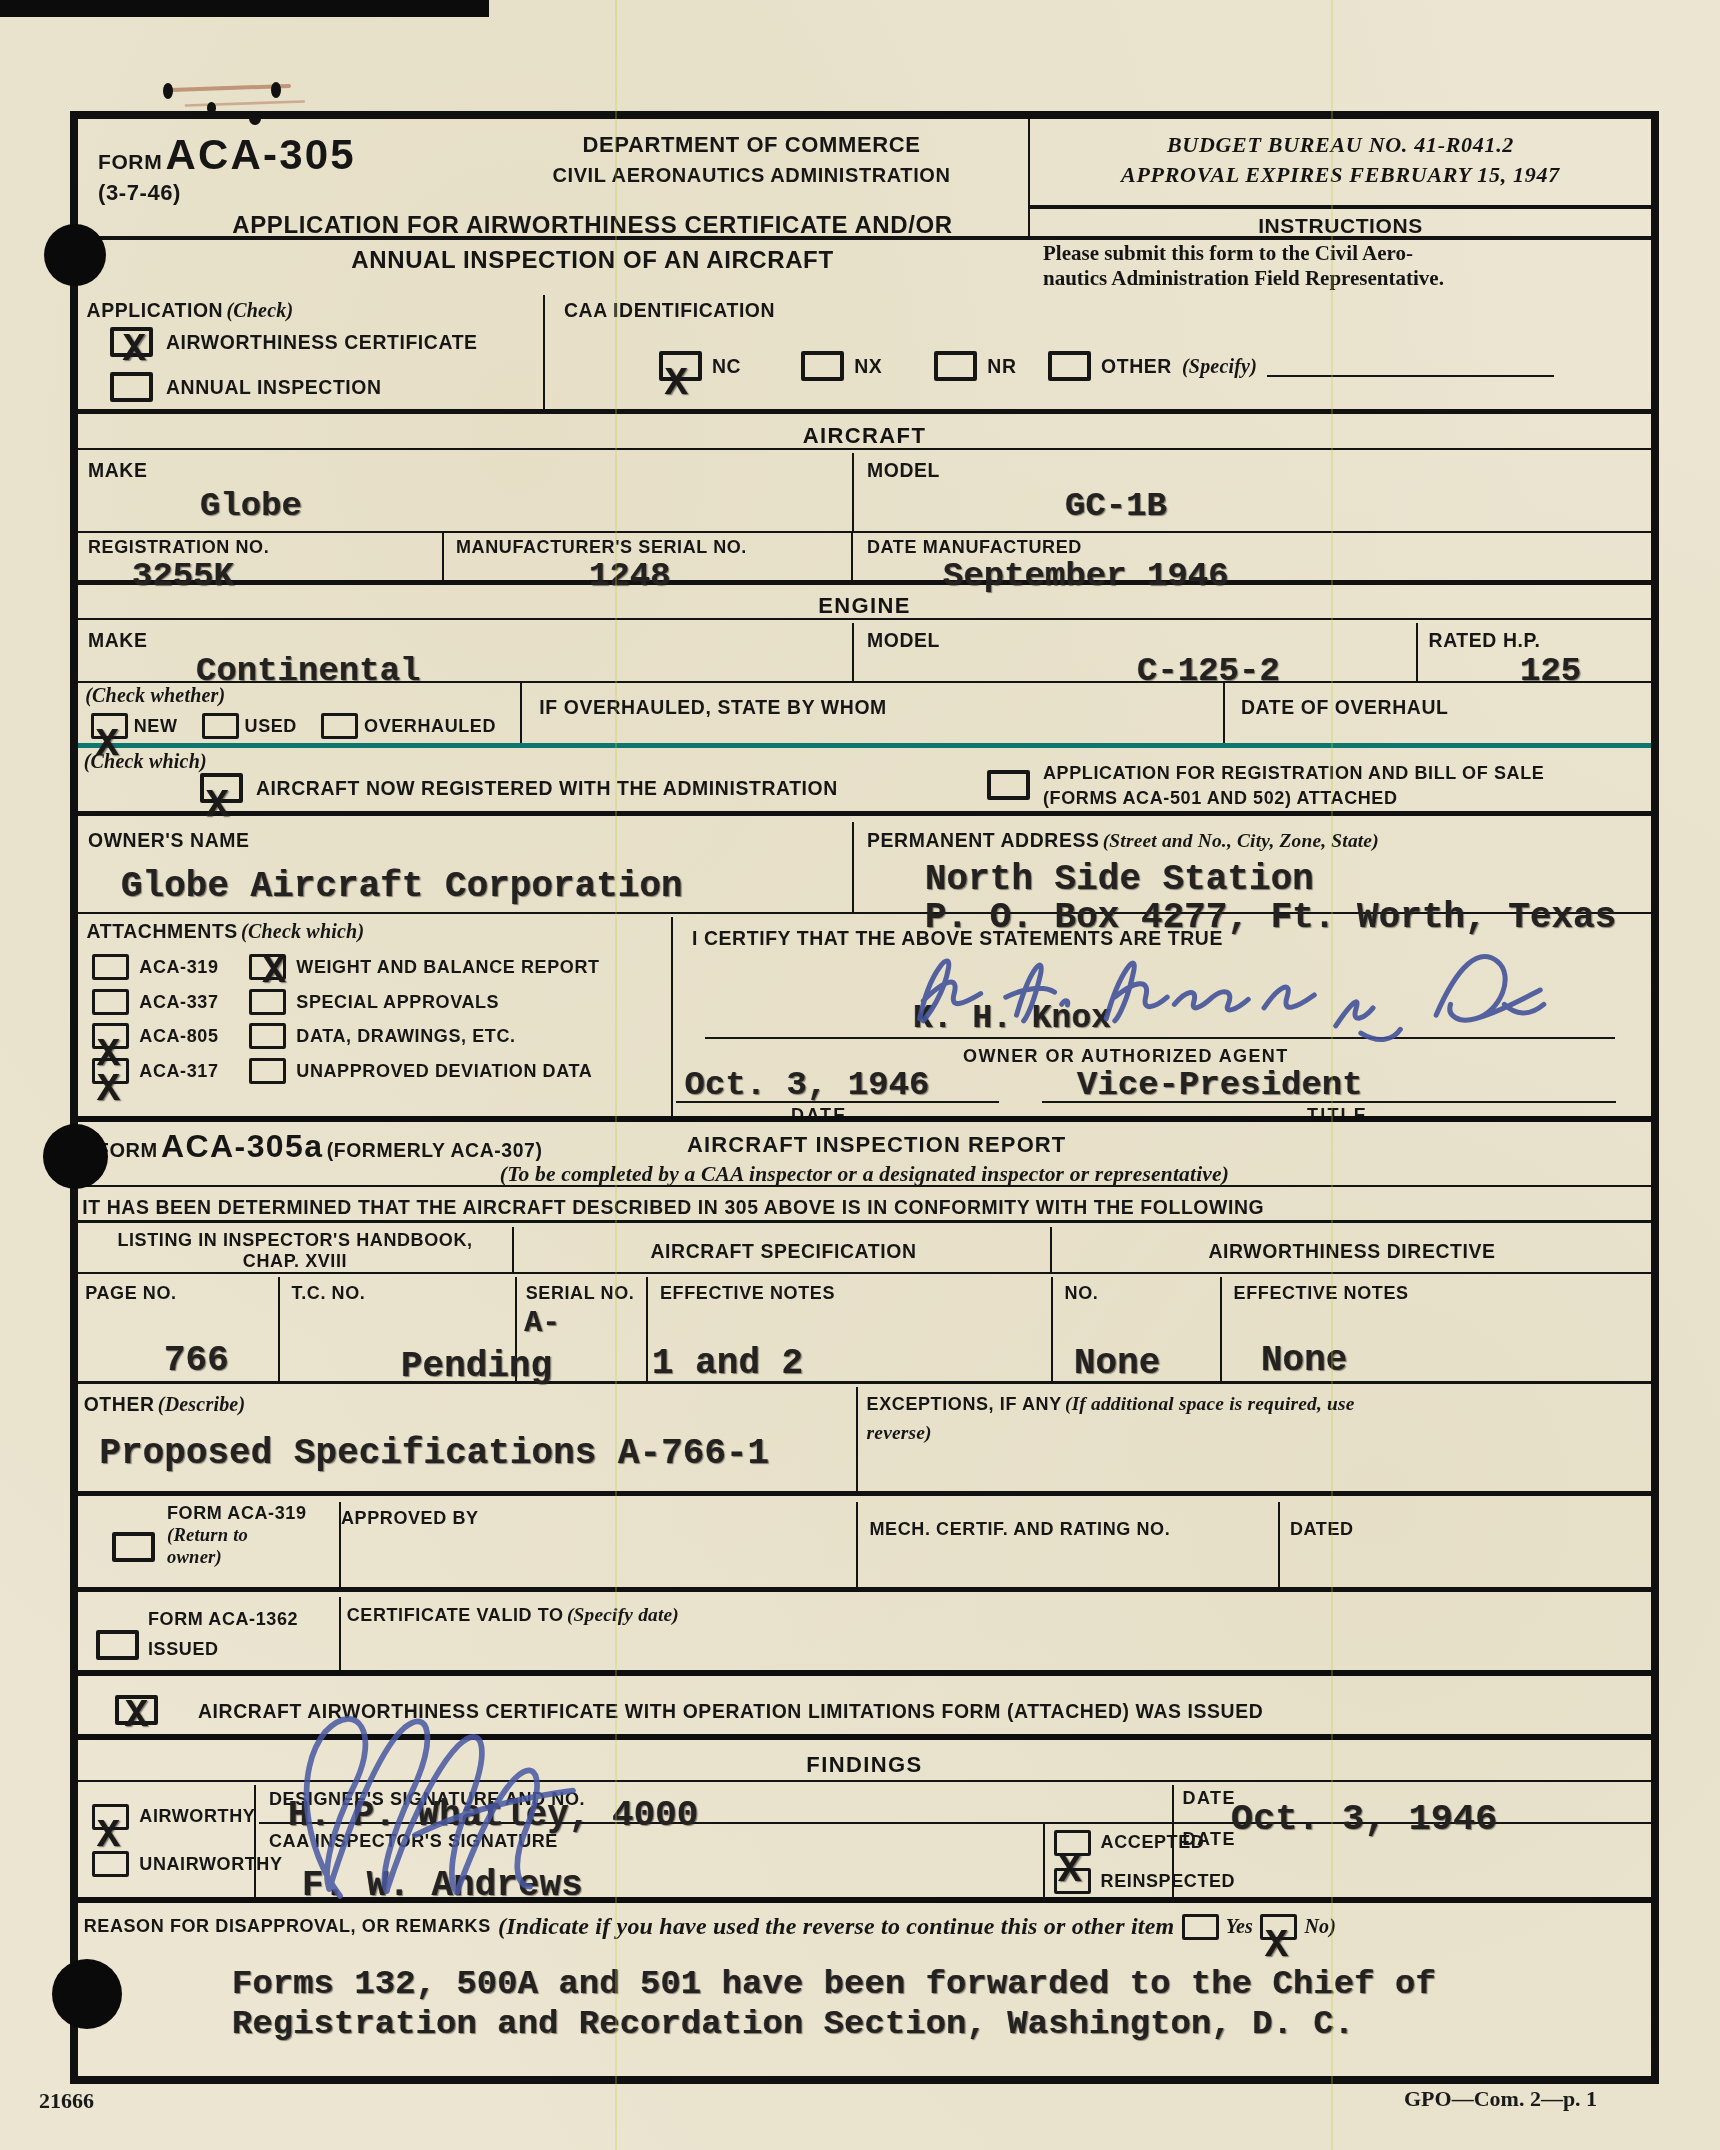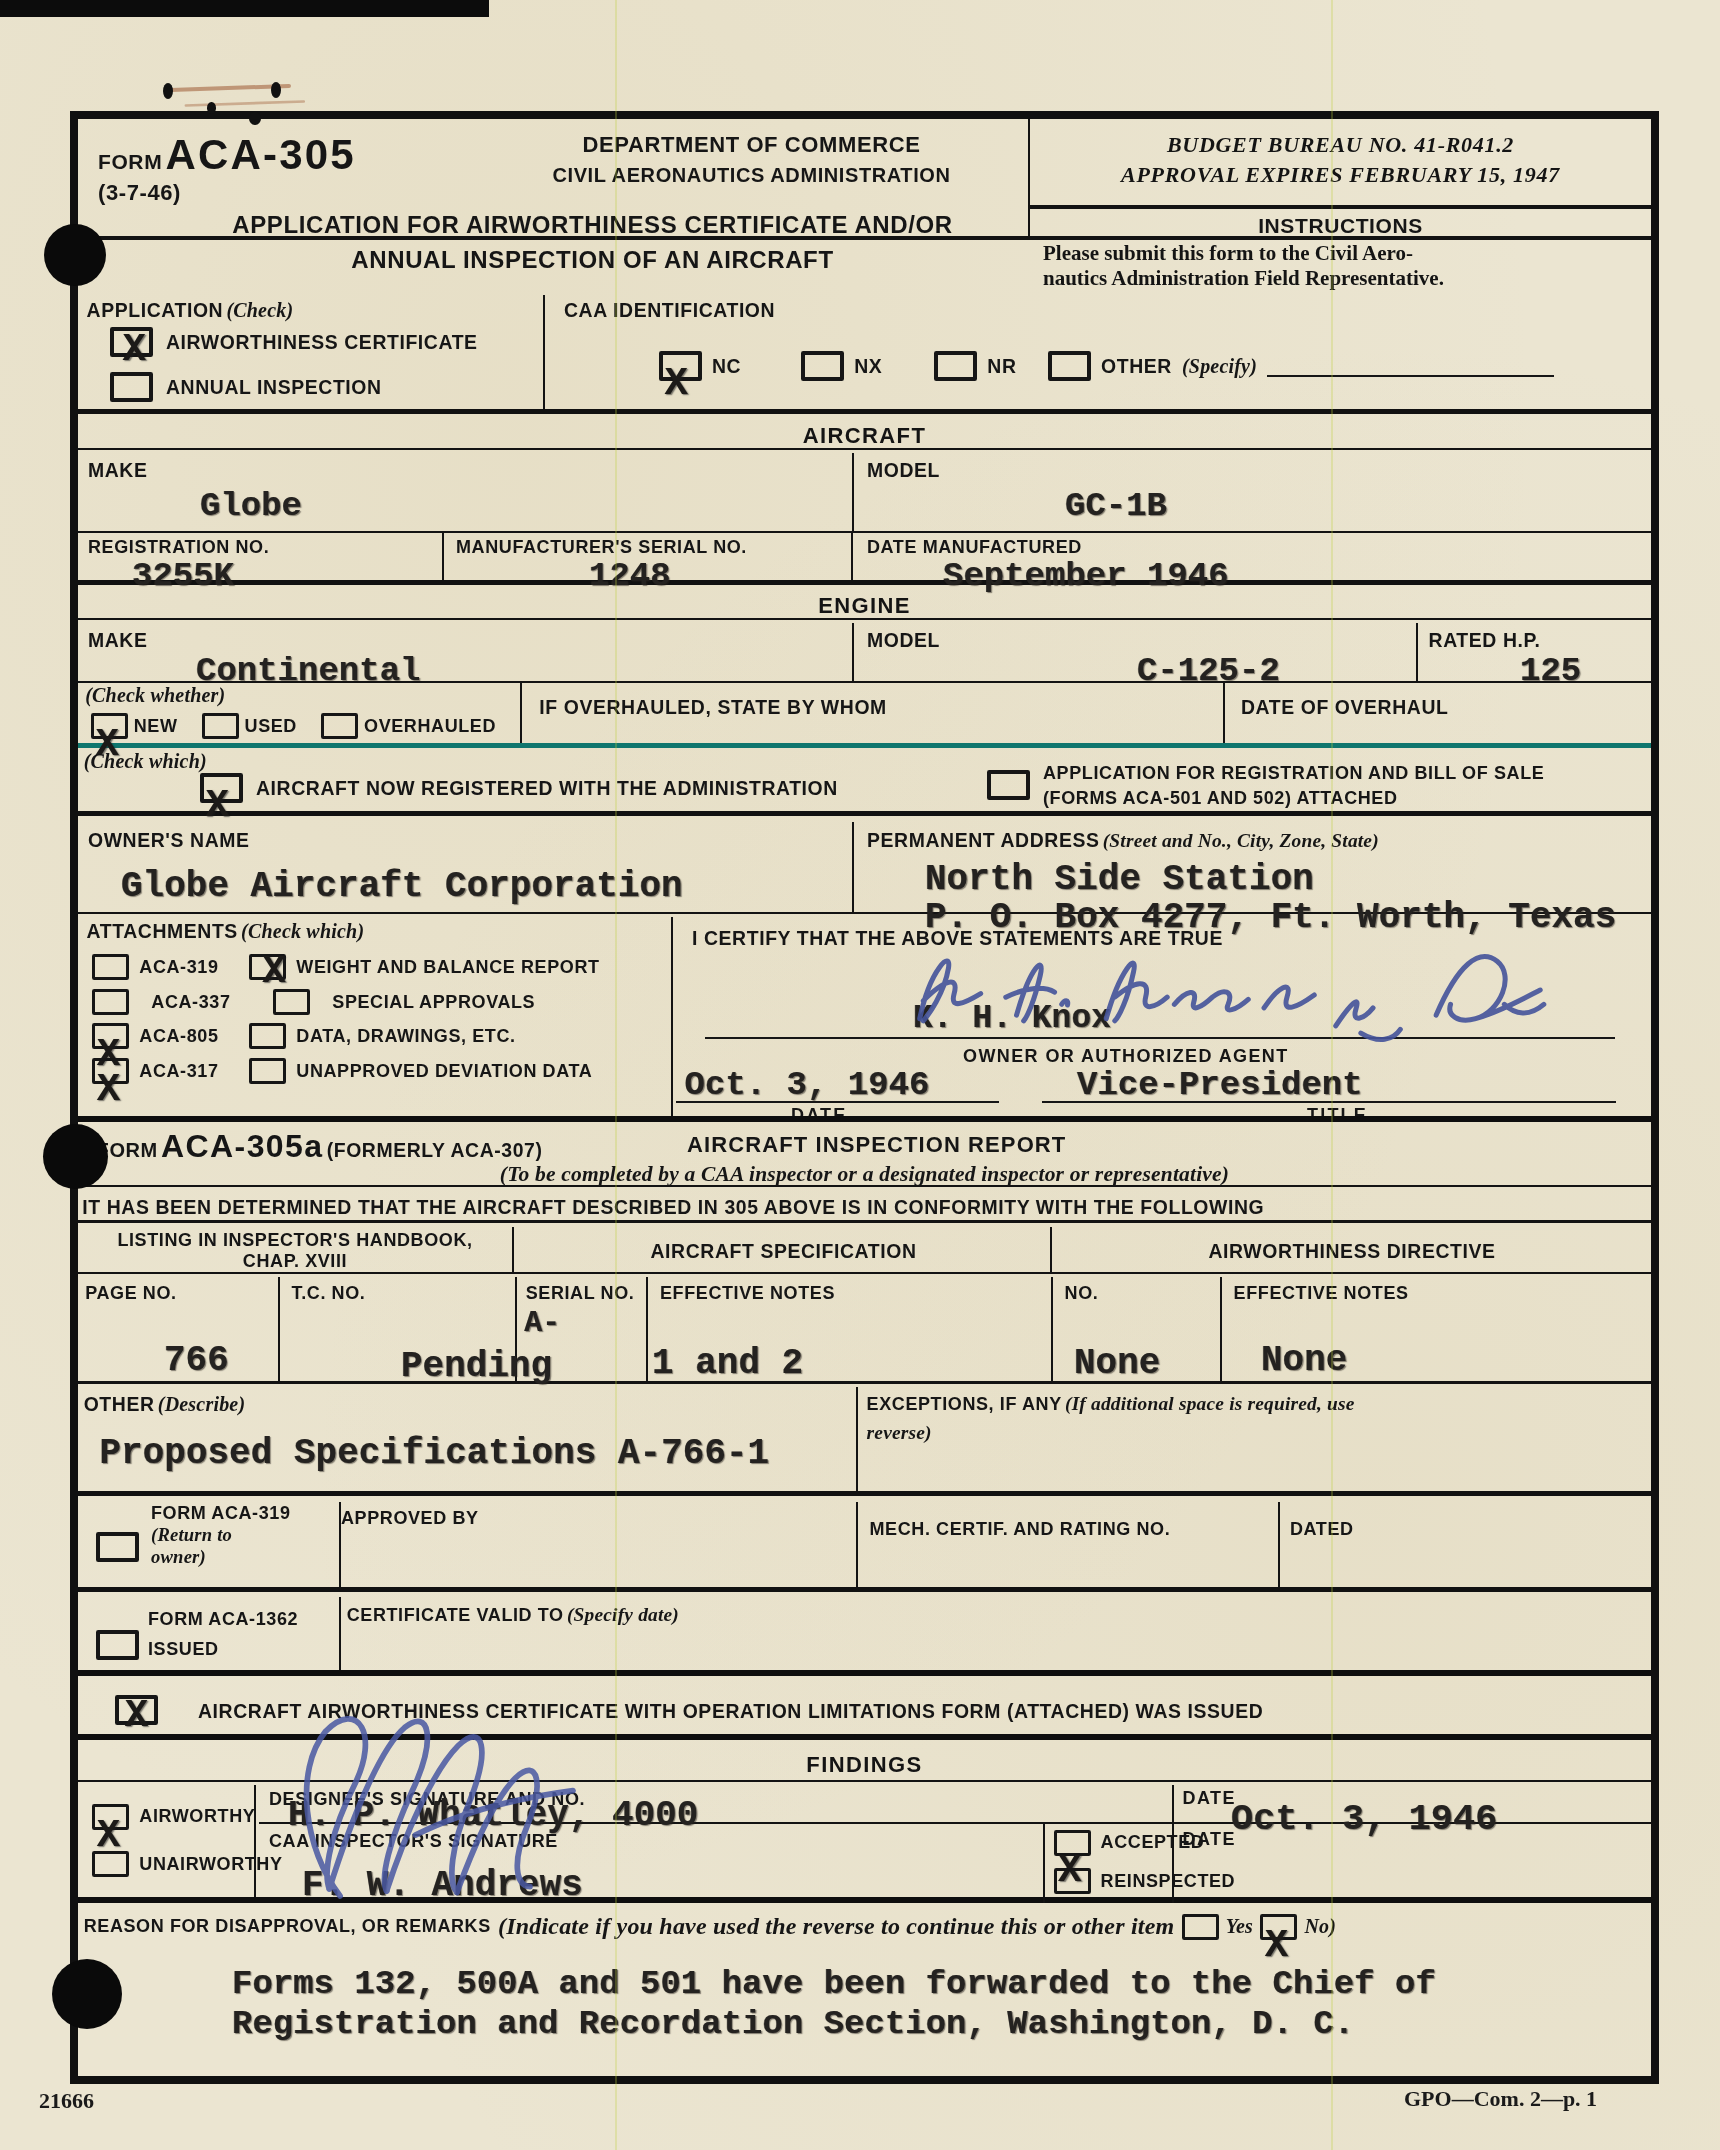--- a/index.html
+++ b/index.html
@@ -255,21 +255,21 @@
       <div class="optrow" style="left:14.3px;top:37px;gap:10px;">
         <span class="cb cb-sm">
             <span class="tx"></span>
           </span>
         <span class="lbl lbl-sm" style="width:100px;">ACA-319</span>
         <span class="cb cb-sm">
             <span class="tx" style="left:10px;top:-7.2px;">X</span>
           </span>
         <span class="lbl lbl-sm">WEIGHT AND BALANCE REPORT</span>
       </div>
-      <div class="optrow" style="left:14.3px;top:72px;gap:22px;">
+      <div class="optrow" style="left:14.3px;top:72px;gap:10px;">
         <span class="cb cb-sm">
             <span class="tx"></span>
           </span>
         <span class="lbl lbl-sm" style="width:100px;">ACA-337</span>
         <span class="cb cb-sm">
             <span class="tx"></span>
           </span>
         <span class="lbl lbl-sm">SPECIAL APPROVALS</span>
       </div>
       <div class="optrow" style="left:14.3px;top:106px;gap:10px;">
@@ -382,21 +382,21 @@
     <div class="cell vline" style="left:778px;width:795px;">
       <div style="position:absolute;left:8.6px;top:5.7px;width:760px;">
         <span class="lbl lbl-sm">EXCEPTIONS, IF ANY</span>
         <span class="ital" style="font-size:19.4px;">(If additional space is required, use</span>
         <div class="ital" style="font-size:19.4px;margin-top:7.2px;">reverse)</div>
       </div>
     </div>
   </div>
 
   <div class="row" style="top:1383px;height:90px;border-bottom:5px solid #111;">
-    <div class="cell" style="left:0;width:261px;">
+    <div class="cell" style="left:16px;width:261px;">
       <span class="cb" style="position:absolute;left:18px;top:30px;">
           <span class="tx"></span>
         </span>
       <div style="position:absolute;left:73px;top:1.4px;">
         <div class="lbl lbl-sm">FORM ACA-319</div>
         <div class="ital" style="font-size:18.6px;">(Return to</div>
         <div class="ital" style="font-size:18.6px;">owner)</div>
       </div>
     </div>
     <div class="cell vline" style="left:261px;width:517px;">

